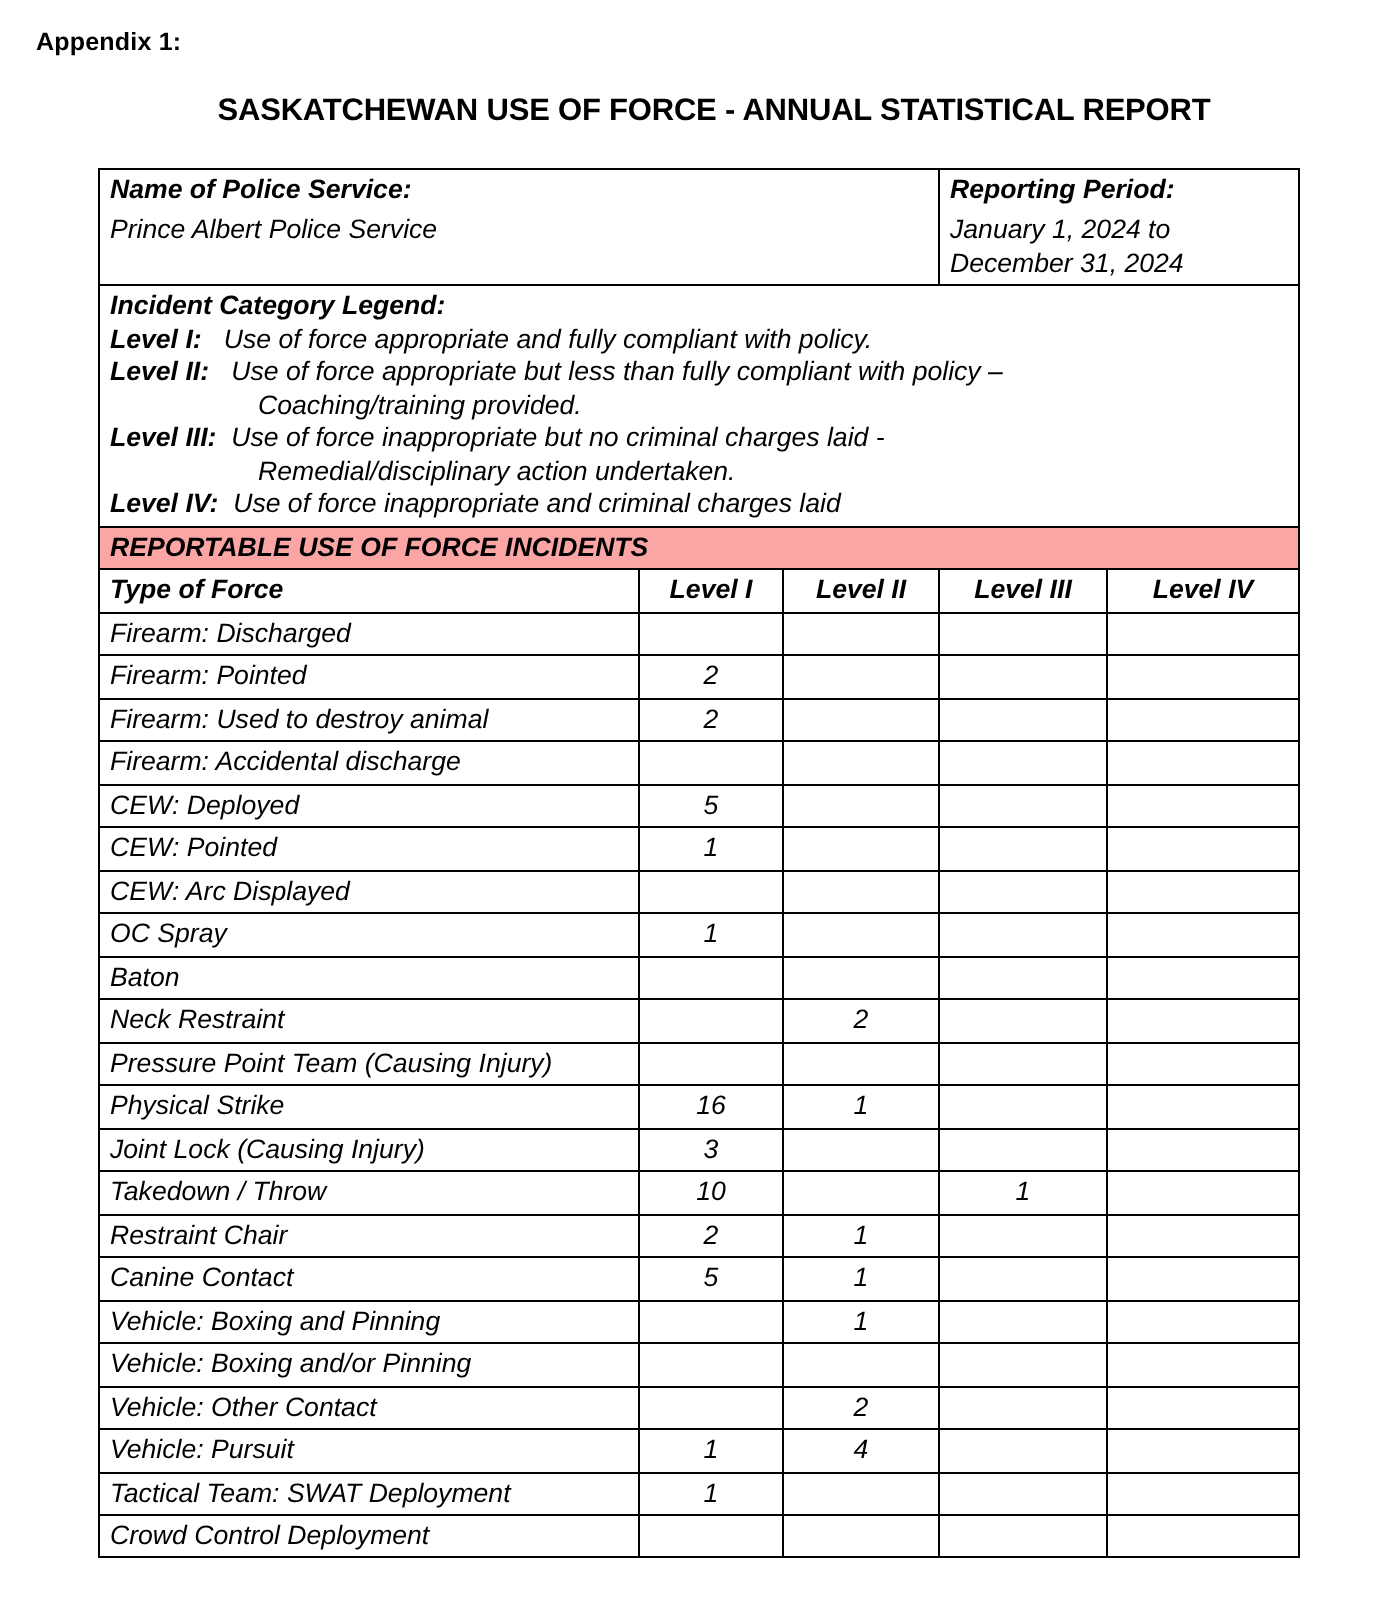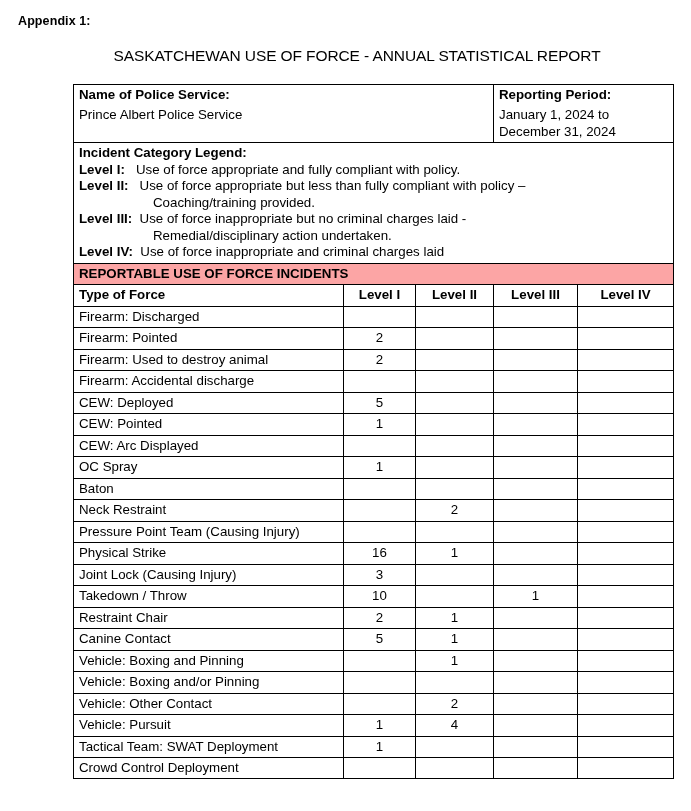--- a/index.html
+++ b/index.html
@@ -30,33 +30,34 @@
     font-size: 12.5px;
     letter-spacing: 0.1px;
   }
   .doc-title {
     position: absolute;
     left: 57px;
     top: 47px;
     width: 600px;
     text-align: center;
     font-family: "Liberation Sans", sans-serif;
-    font-weight: normal;
+    font-weight: bold;
     font-size: 15.5px;
     letter-spacing: -0.1px;
   }
   table.report {
     position: absolute;
-    left: 73px;
+    left: 49px;
     top: 84px;
     width: 600px;
     border-collapse: collapse;
     table-layout: fixed;
     font-family: "Liberation Sans", sans-serif;
     font-size: 13.3px;
+    font-style: italic;
   }
   table.report td {
     border: 1px solid #000000;
     padding: 2px 5px;
     vertical-align: top;
     line-height: 1.24;
   }
   
   .hdr-left-label {
     font-weight: bold;

